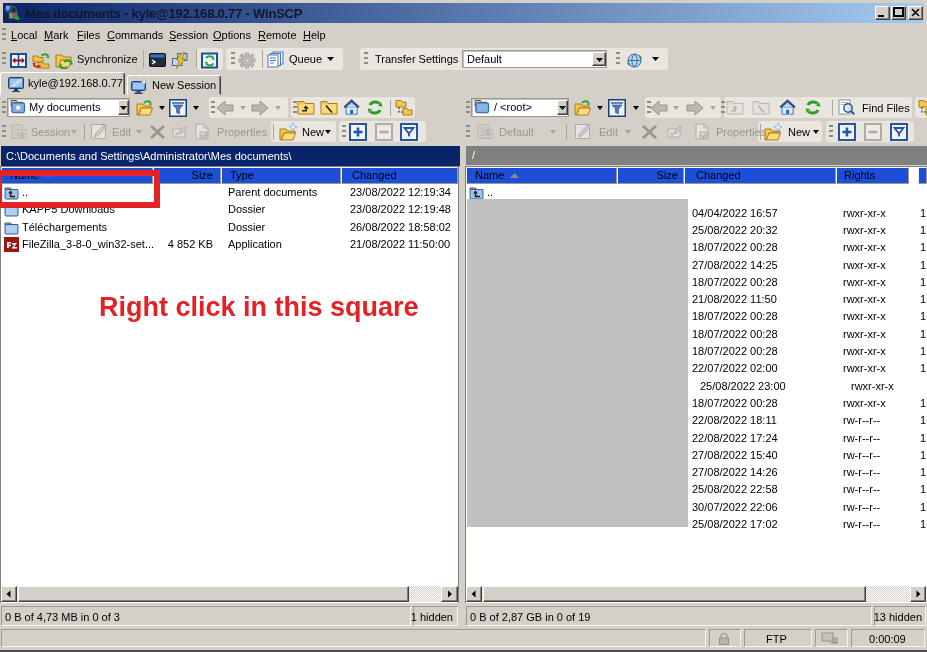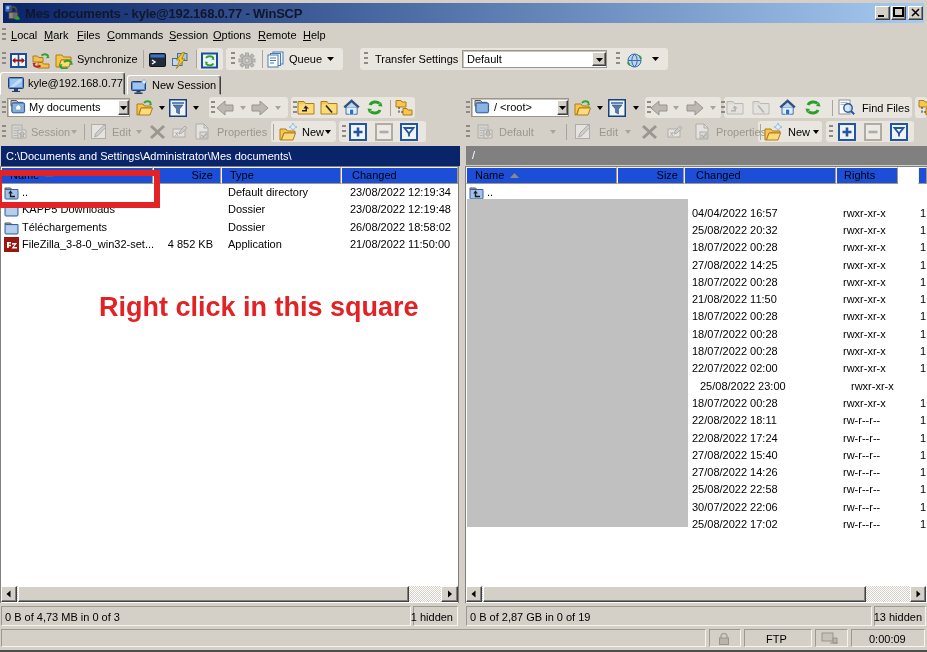--- a/index.html
+++ b/index.html
@@ -472,21 +472,21 @@
 </div>
 <div class="abs" id="llist" style="left:1px;top:184px;width:457px;height:402px">
 <div class="row" style="left:0;top:0px;width:457px">
       <svg class="abs" style="left:3px;top:1px" width="16" height="15">
         <path d="M1 3h5.5l1.5 1.5H14V5H1z" fill="#b8b4ac" stroke="#555"></path>
         <rect x="1" y="4.5" width="13" height="9.5" rx="1" fill="#a2c2ea" stroke="#39609c"></rect>
         <path d="M11 11.5H6.5V8.2" stroke="#1a1a1a" stroke-width="1.4" fill="none"></path>
         <path d="M4.3 8.4L6.5 5.2 8.7 8.4z" fill="#1a1a1a"></path>
       </svg>
       <span class="abs" style="left:21px">..</span>
-      <span class="abs" style="left:227px">Default directory</span>
+      <span class="abs" style="left:227px">Parent documents</span>
       <span class="abs" style="left:349px">23/08/2022 12:19:34</span>
     </div>
 <div class="row" style="left:0;top:17.3px;width:457px">
       <svg class="abs" style="left:3px;top:1px" width="16" height="15">
         <path d="M1 3h5.5l1.5 1.5H14V5h-13z" fill="#b8b4ac" stroke="#555"></path>
         <rect x="1" y="4.5" width="13" height="9.5" rx="1" fill="#9ec0e8" stroke="#39609c"></rect>
         <rect x="2.2" y="5.7" width="10.6" height="7.2" fill="#b4d0ee"></rect>
       </svg>
       <span class="abs" style="left:21px">KAPP5 Downloads</span>
       <span class="abs" style="left:227px">Dossier</span>
@@ -513,21 +513,21 @@
       <span class="abs" style="left:227px">Application</span>
       <span class="abs" style="left:349px">21/08/2022 11:50:00</span>
     </div>
 </div>
 
 <div class="abs" style="left:465px;top:166px;width:462px;height:437px;border:1px solid #808080;border-right:none;border-bottom:none;background:#fff"></div>
 <div class="abs" id="rhdr" style="left:466px;top:167px;width:461px;height:17px">
 <div class="hdr" style="left:0;width:151px">Name</div>
 <div class="hdr" style="left:151px;width:67px;text-align:right;padding-right:5px;padding-left:0">Size</div>
 <div class="hdr" style="left:218px;width:152px;padding-left:11px">Changed</div>
-<div class="hdr" style="left:370px;width:62px;padding-left:7px">Rights</div>
+<div class="hdr" style="left:370px;width:73px;padding-left:7px">Rights</div>
 <div class="hdr" style="left:452px;width:9px;padding-left:7px"></div>
 <svg class="abs" style="left:44px;top:6px" width="9" height="6">
       <path d="M4.5 0L9 5H0z" fill="#8a8a8a"></path>
     </svg>
 </div>
 <div class="abs" id="rlist" style="left:466px;top:184px;width:461px;height:402px">
 <div class="row" style="left:0;top:0px;width:461px">
       <svg class="abs" style="left:3px;top:1px" width="16" height="15">
         <path d="M1 3h5.5l1.5 1.5H14V5H1z" fill="#b8b4ac" stroke="#555"></path>
         <rect x="1" y="4.5" width="13" height="9.5" rx="1" fill="#a2c2ea" stroke="#39609c"></rect>

